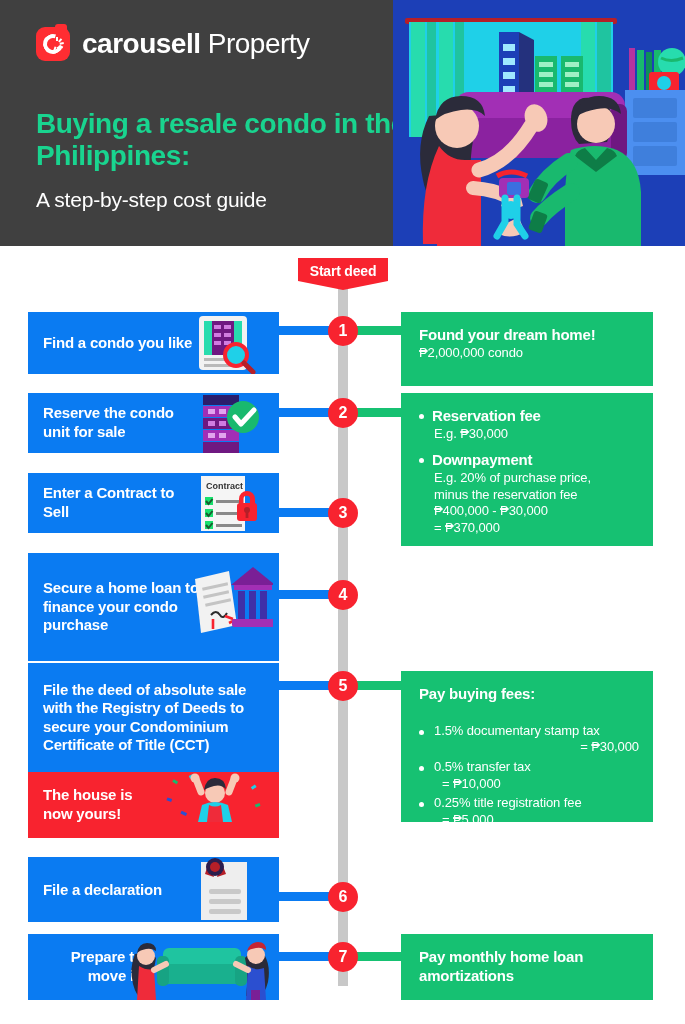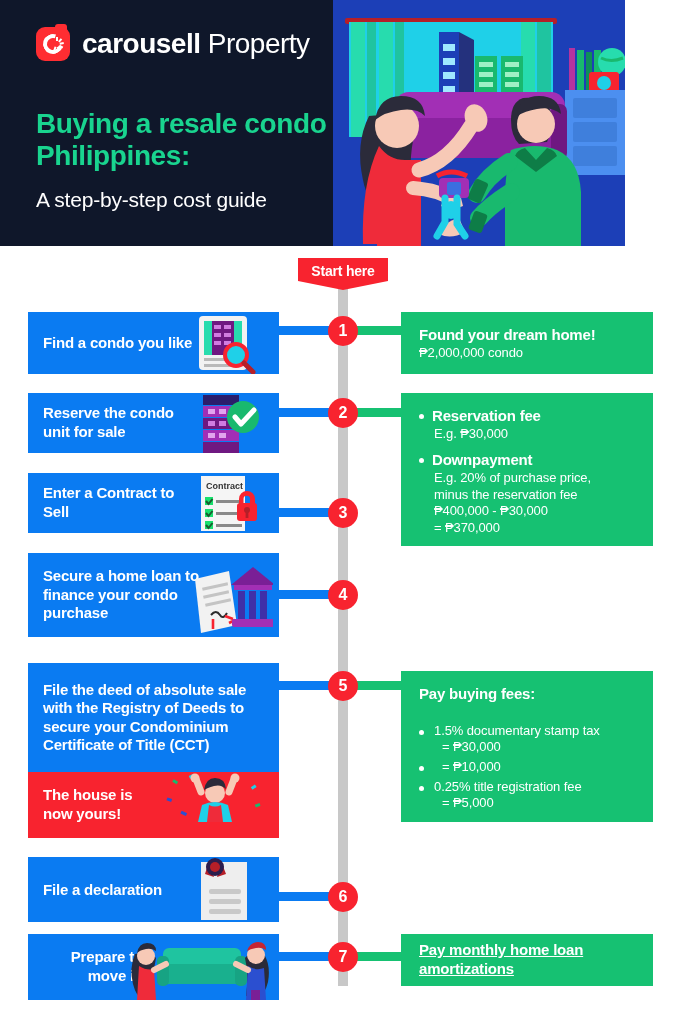--- a/index.html
+++ b/index.html
@@ -7,22 +7,22 @@
   body {
     font-family:"Liberation Sans", sans-serif;
     background:#ffffff;
     position:relative;
     overflow:hidden;
   }
   .page { position:relative; width:685px; height:1024px; }
 
   
   .header {
-    position:absolute; left:0; top:0; width:625px; height:246px;
-    background:#0f172a; overflow:hidden;
+    position:absolute; left:0; top:0; width:685px; height:246px;
+    background:#404040; overflow:hidden;
   }
   .logo-row { position:absolute; left:36px; top:27px; display:flex; align-items:center; }
   .logo-mark {
     width:34px; height:34px; border-radius:9px; background:#ff2d32;
     position:relative; flex:none;
   }
   .logo-mark .nub {
     position:absolute; right:3px; top:-3px; width:12px; height:9px;
     background:#ff2d32; border-radius:3px 3px 0 0;
   }
@@ -213,21 +213,21 @@
 
       <rect x="106" y="178" width="30" height="20" rx="4" fill="#a22fb5"></rect>
       <rect x="114" y="182" width="14" height="13" rx="2" fill="#3b6fe0"></rect>
       <path d="M104 176 q14 -8 30 0" stroke="#f8232f" stroke-width="5" fill="none"></path>
       <path d="M112 198 l0 24 l-8 14 M124 198 l0 26 l8 12" stroke="#1fd0e8" stroke-width="7" fill="none" stroke-linecap="round"></path>
       <circle cx="118" cy="210" r="9" fill="#1fd0e8"></circle>
     </svg>
   </div>
 
   <div class="spine"></div>
-  <div class="start-badge">Start here</div>
+  <div class="start-badge">Start deed</div>
 
   <div class="conn-left" style="top:326px;"></div>
   <div class="conn-right" style="top:326px;"></div>
   <div class="lbox" style="top:312px; height:62px;">
     <div class="txt">Find a condo you like</div>
     <svg class="art" viewBox="0 0 92 62">
       <rect x="18" y="4" width="48" height="54" rx="4" fill="#f2f2f2"></rect>
       <rect x="23" y="9" width="38" height="34" fill="#27dcae"></rect>
       <rect x="31" y="9" width="22" height="34" fill="#6f1881"></rect>
       <rect x="33" y="13" width="7" height="4" fill="#d07ce0"></rect>
@@ -236,21 +236,21 @@
         <rect x="43" y="21" width="7" height="4" fill="#d07ce0"></rect>
       <rect x="33" y="29" width="7" height="4" fill="#d07ce0"></rect>
         <rect x="43" y="29" width="7" height="4" fill="#d07ce0"></rect>
       <rect x="23" y="46" width="34" height="3" fill="#b9b9b9"></rect>
       <rect x="23" y="52" width="28" height="3" fill="#b9b9b9"></rect>
       <circle cx="55" cy="43" r="11" fill="#1fd0e8" stroke="#f8232f" stroke-width="4"></circle>
       <path d="M63 51 l9 9" stroke="#b51f28" stroke-width="5" stroke-linecap="round"></path>
     </svg>
   </div>
   <div class="node" style="top:316px;">1</div>
-  <div class="gbox" style="top:312px; height:62px;">
+  <div class="gbox" style="top:312px; height:74px;">
     <div class="g-title">Found your dream home!</div>
     <div class="g-sub">₱2,000,000 condo</div>
   </div>
 
   <div class="conn-left" style="top:408px;"></div>
   <div class="conn-right" style="top:408px;"></div>
   <div class="lbox" style="top:393px; height:60px;">
     <div class="txt">Reserve the condo unit for sale</div>
     <svg class="art" viewBox="0 0 92 60">
       <rect x="22" y="2" width="36" height="10" fill="#2b1d6b"></rect>
@@ -301,21 +301,21 @@
       <rect x="35" y="51" width="26" height="3" fill="#8a8a8a"></rect>
       <path d="M58 26 a8 8 0 0 1 16 0 l0 6 l-5 0 l0 -6 a3.2 3.2 0 0 0 -6.5 0 l0 6 l-4.5 0z" fill="#f8232f"></path>
       <rect x="56" y="30" width="20" height="18" rx="3" fill="#f8232f"></rect>
       <circle cx="66" cy="37" r="3" fill="#b51f28"></circle>
       <rect x="64.6" y="38" width="2.8" height="7" fill="#b51f28"></rect>
     </svg>
   </div>
   <div class="node" style="top:498px;">3</div>
 
   <div class="conn-left" style="top:590px;"></div>
-  <div class="lbox" style="top:553px; height:84px;padding-left:44px;">
+  <div class="lbox" style="top:553px; height:108px;padding-left:44px;">
     <div class="txt">Secure a home loan to finance your condo purchase</div>
     <svg class="art" viewBox="0 0 92 84">
       <polygon points="14,26 48,18 56,72 20,80" fill="#f2f2f2"></polygon>
       <rect x="21" y="32" width="26" height="3" fill="#c4c4c4" transform="rotate(-12 34 33)"></rect>
       <rect x="22" y="40" width="26" height="3" fill="#c4c4c4" transform="rotate(-12 35 41)"></rect>
       <rect x="24" y="48" width="26" height="3" fill="#c4c4c4" transform="rotate(-12 37 49)"></rect>
       <path d="M30 62 q5 -6 9 0 q3 5 7 -2" stroke="#2b2b2b" stroke-width="2" fill="none"></path>
       <path d="M32 66 l0 10 M44 63 l8 3 M48 70 l6 -3" stroke="#f8232f" stroke-width="2.6"></path>
       <polygon points="72,14 94,32 50,32" fill="#7a1f96"></polygon>
       <rect x="53" y="32" width="38" height="5" fill="#a22fb5"></rect>
@@ -349,23 +349,24 @@
       <path d="M49 18 q2 -12 11 -12 q10 0 11 11 q-5 -5 -12 -3 q-7 2 -10 4z" fill="#2b2b3a"></path>
       <path d="M47 33 q13 -6 26 0 l4 17 l-34 0z" fill="#1fd0e8"></path>
       <path d="M54 33 q6 3 12 0 l2 17 l-16 0z" fill="#ef2b3a"></path>
     </svg>
   </div>
   <div class="node" style="top:671px;">5</div>
   <div class="gbox" style="top:671px; height:151px;">
     <div class="g-title">Pay buying fees:</div>
     <div class="g-li" style="margin-top:19px;">
       <div class="g-sub">1.5% documentary stamp tax</div>
-      <div class="g-sub" style="padding-left:10px;">= ₱30,000</div>
+      <div class="g-sub" style="padding-left:10px;text-align:right;">= ₱30,000</div>
     </div>
     <div class="g-li" style="margin-top:3px;">
+      <div class="g-sub">0.5% transfer tax</div>
       <div class="g-sub" style="padding-left:10px;">= ₱10,000</div>
     </div>
     <div class="g-li" style="margin-top:3px;">
       <div class="g-sub">0.25% title registration fee</div>
       <div class="g-sub" style="padding-left:10px;">= ₱5,000</div>
     </div>
   </div>
 
   <div class="conn-left" style="top:892px;"></div>
   <div class="lbox" style="top:857px; height:65px;">
@@ -399,17 +400,17 @@
       <path d="M27 36 q8 -4 12 -6" stroke="#f7c9b6" stroke-width="6" fill="none" stroke-linecap="round"></path>
       <path d="M137 20 q7 12 4 28 q-3 12 -10 16 l-12 -2 q3 -22 -1 -38 q6 -8 19 -4z" fill="#2b2b3a"></path>
       <circle cx="129" cy="21" r="9" fill="#f7c9b6"></circle>
       <path d="M120 17 q3 -9 11 -9 q8 0 8 8 q-4 -3 -10 -2 q-6 1 -9 3z" fill="#c52532"></path>
       <path d="M121 32 q8 5 16 2 l2 32 l-20 0z" fill="#2b4fd0"></path>
       <path d="M121 36 q-8 -4 -12 -6" stroke="#f7c9b6" stroke-width="6" fill="none" stroke-linecap="round"></path>
       <rect x="124" y="56" width="9" height="10" fill="#7a1f96"></rect>
     </svg>
   </div>
   <div class="node" style="top:942px;">7</div>
-  <div class="gbox" style="top:934px; height:52px; display:flex; align-items:center;text-decoration:underline;">
+  <div class="gbox" style="top:934px; height:66px; display:flex; align-items:center;">
     <div class="g-title">Pay monthly home loan amortizations</div>
   </div>
 
 </div>
 
 </body></html>

